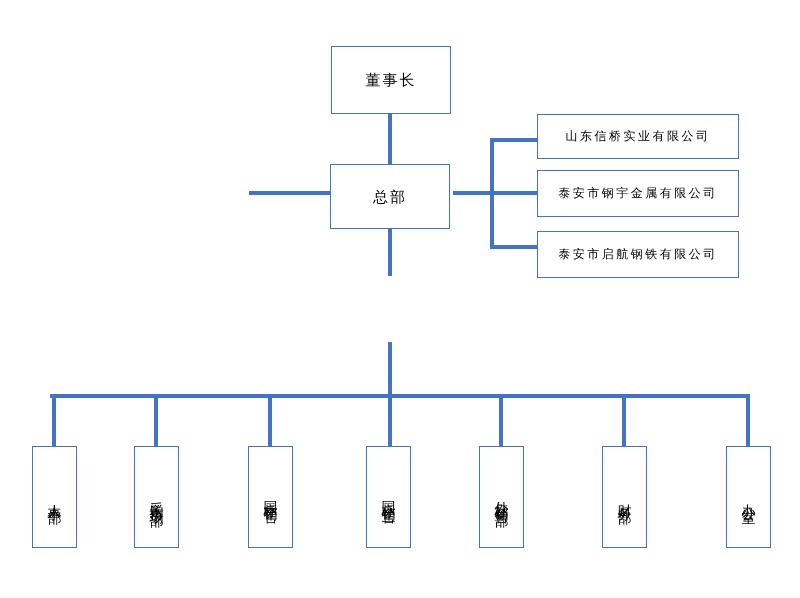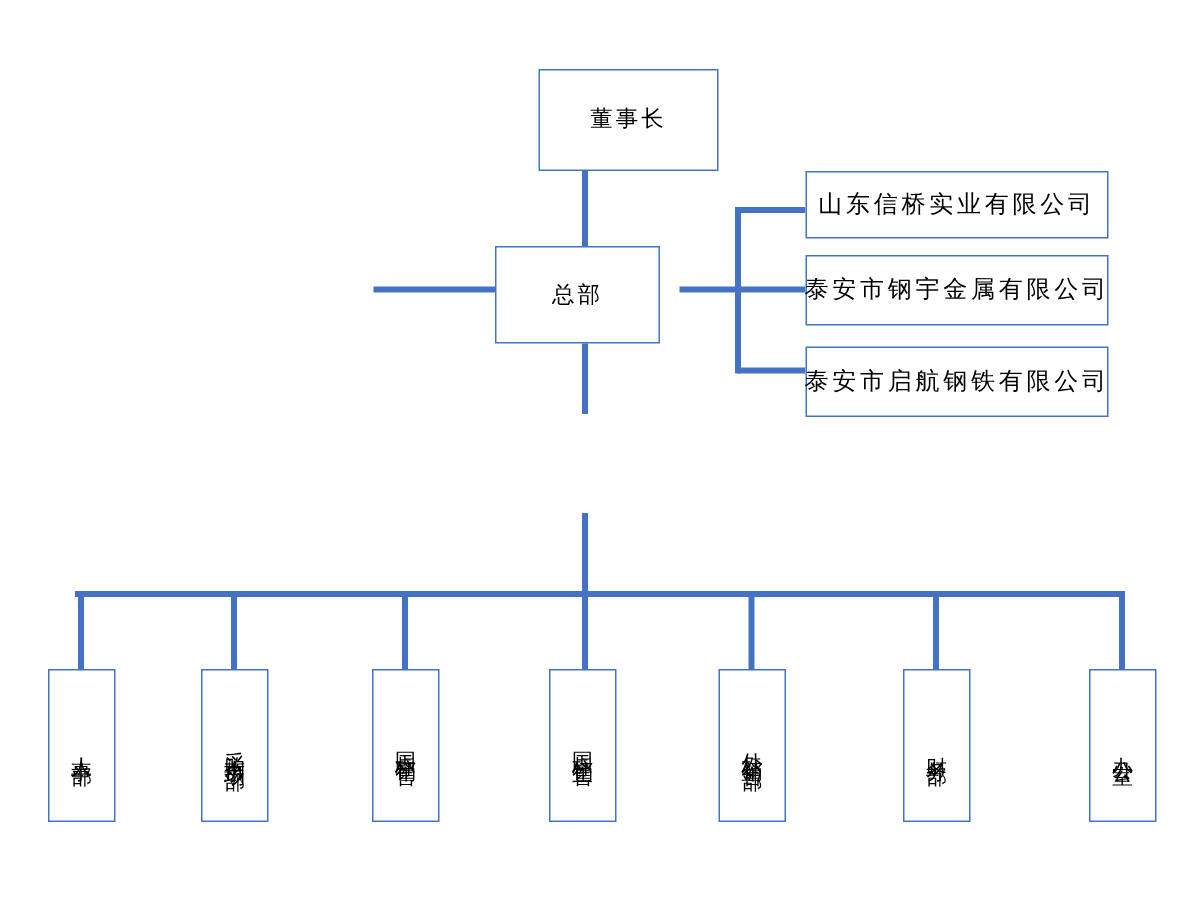--- a/index.html
+++ b/index.html
@@ -26,21 +26,21 @@
     display: flex;
     align-items: center;
     justify-content: center;
     font-size: 15px;
     letter-spacing: 2px;
     text-align: center;
     line-height: 1.2;
     white-space: nowrap;
   }
   .box.company {
-    font-size: 16px;
+    font-size: 12px;
     letter-spacing: 2.5px;
   }
   .box.vbox {
     writing-mode: vertical-rl;
     text-orientation: upright;
     font-size: 14px;
     letter-spacing: 3px;
     white-space: normal;
   }
   .line {
@@ -62,24 +62,24 @@
   <div class="line" style="left:388px;top:228px;width:4px;height:48px;"></div>
   <div class="line" style="left:388px;top:342px;width:4px;height:104px;"></div>
   <div class="line" style="left:50px;top:394px;width:700px;height:4px;"></div>
   <div class="line" style="left:52px;top:396px;width:4px;height:50px;"></div>
   <div class="line" style="left:154px;top:396px;width:4px;height:50px;"></div>
   <div class="line" style="left:268px;top:396px;width:4px;height:50px;"></div>
   <div class="line" style="left:499px;top:396px;width:4px;height:50px;"></div>
   <div class="line" style="left:622px;top:396px;width:4px;height:50px;"></div>
   <div class="line" style="left:746px;top:396px;width:4px;height:50px;"></div>
 
-  <div class="box" style="left:331px;top:46px;width:120px;height:68px;margin-left:28px;">董事长</div>
+  <div class="box" style="left:331px;top:46px;width:120px;height:68px;">董事长</div>
 
 
-  <div class="box" style="left:330px;top:164px;width:110px;height:65px;">总部</div>
+  <div class="box" style="left:330px;top:164px;width:120px;height:65px;">总部</div>
 
 
   <div class="box company" style="left:537px;top:114px;width:202px;height:45px;">山东信桥实业有限公司</div>
 
   <div class="box company" style="left:537px;top:170px;width:202px;height:47px;">泰安市钢宇金属有限公司</div>
 
   <div class="box company" style="left:537px;top:231px;width:202px;height:47px;">泰安市启航钢铁有限公司</div>
 
   <div class="box vbox" style="left:32px;top:446px;width:45px;height:102px;">人事部</div>
 

